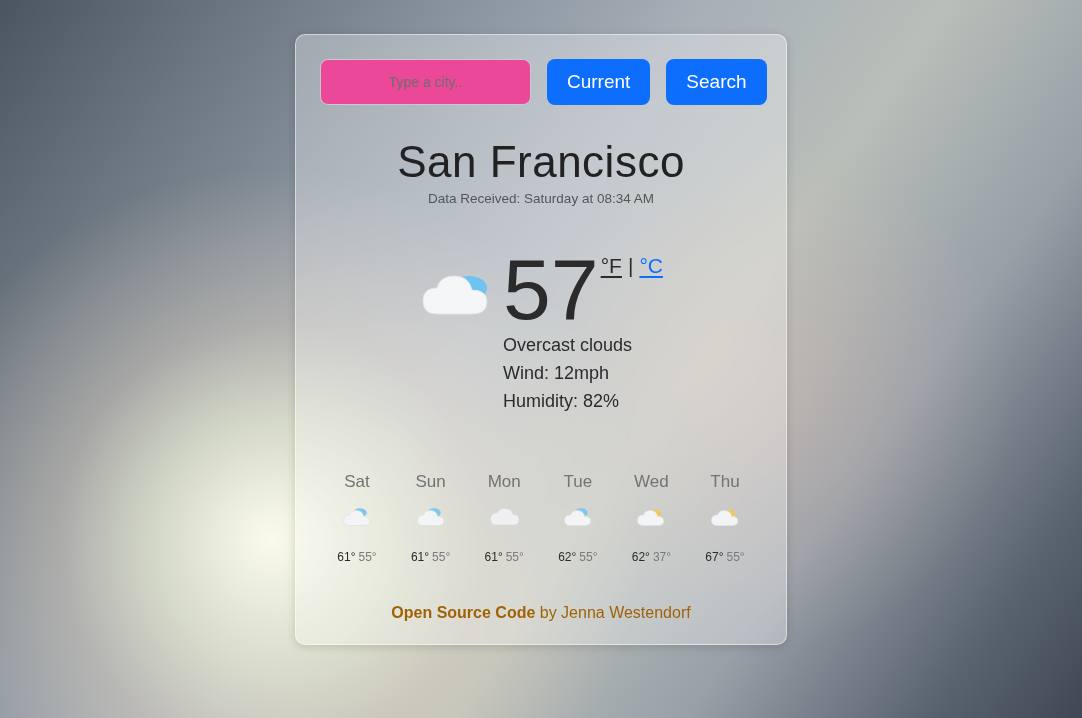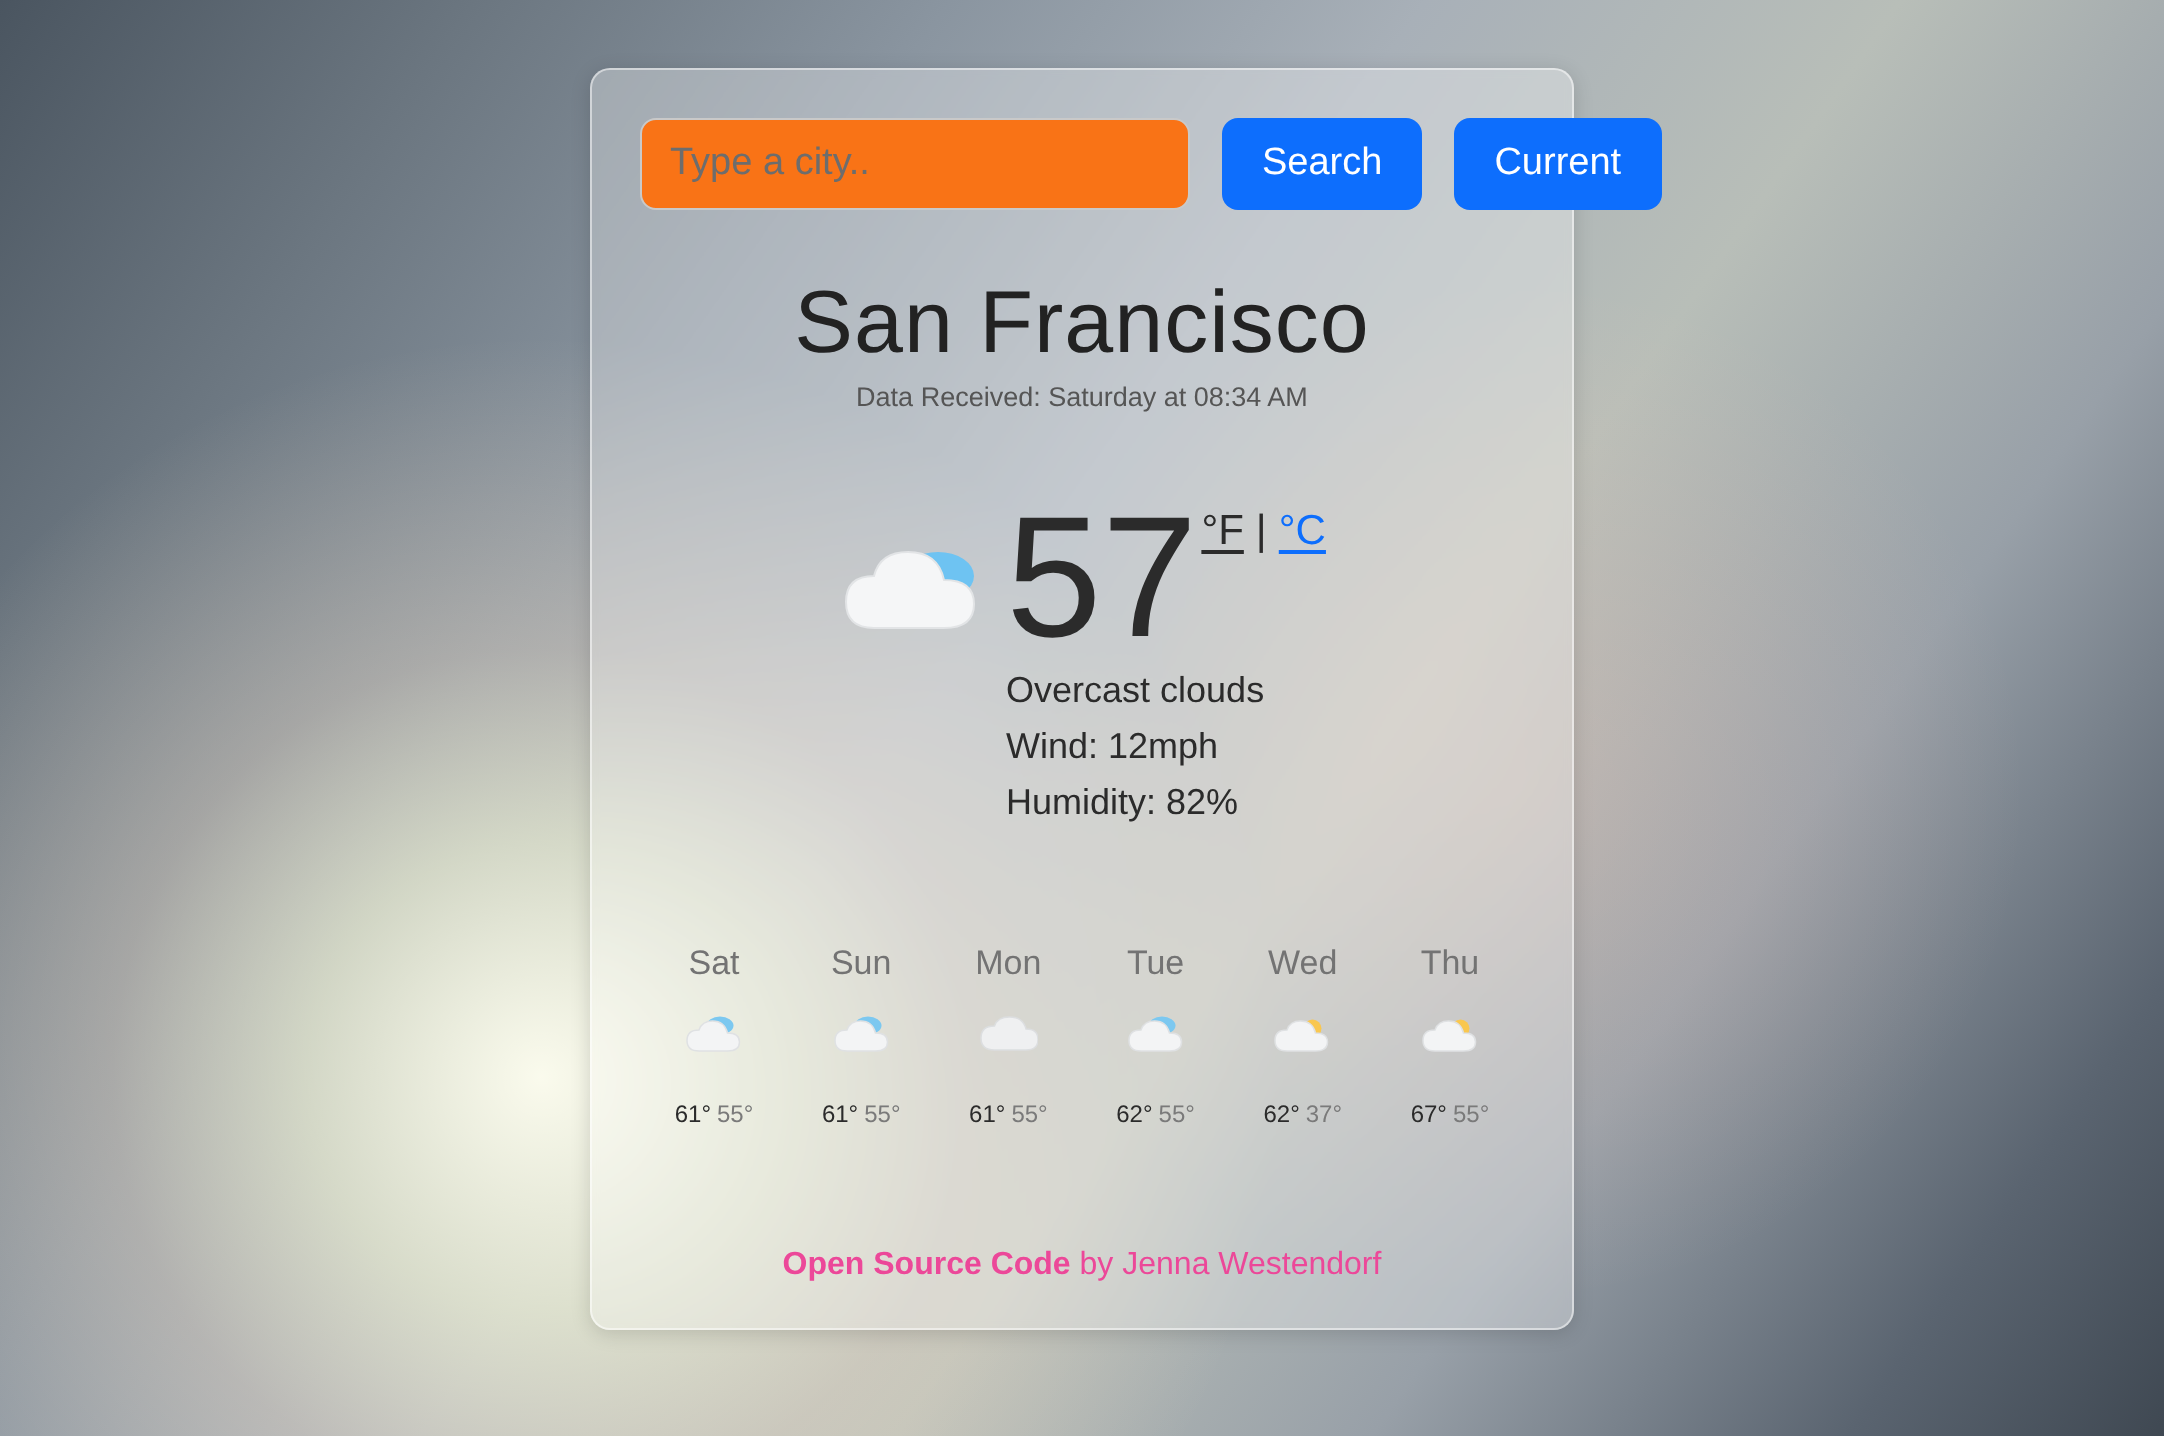--- a/index.html
+++ b/index.html
@@ -25,24 +25,25 @@
     box-shadow: 0 2px 10px rgba(0,0,0,0.15);
     color: #2b2b2b;
   }
   
   .search-row { display: flex; gap: 16px; align-items: center; }
   .city-input {
     flex: 1;
     height: 46px;
     border: 1px solid #c9c9c9;
     border-radius: 8px;
-    background: #f97316;
+    background: #ec4899;
     padding: 0 14px;
-    font-size: 19px;
+    font-size: 14px;
     color: #333;
+    text-align: center;
   }
   .city-input::placeholder { color: #6d6d6d; }
   .btn {
     height: 46px;
     padding: 0 20px;
     border: none;
     border-radius: 8px;
     background: #0d6efd;
     color: #fff;
     font-size: 19px;
@@ -119,36 +120,36 @@
     width: 62px;
   }
   .day-name { font-size: 17px; color: #737373; }
   .day-icon { margin-top: 12px; height: 28px; display:flex; align-items:center; justify-content:center; }
   .day-temps { margin-top: 18px; font-size: 12px; }
   .hi { color: #2b2b2b; }
   .lo { color: #7a7a7a; margin-left: 3px; }
   
   .footer {
     text-align: center;
-    margin-top: 60px;
+    margin-top: 40px;
     font-size: 16px;
-    color: #ec4899;
+    color: #a16207;
   }
   .footer-link { font-weight: 700; text-decoration: none; cursor: pointer; }
   .footer-by { font-weight: 400; }
 </style>
 </head>
 <body>
 
 <div class="card">
 
   <div class="search-row">
     <input class="city-input" type="text" placeholder="Type a city.." style="">
+    <button class="btn">Current</button>
     <button class="btn">Search</button>
-    <button class="btn">Current</button>
   </div>
 
   <h1 class="city-name">San Francisco</h1>
   <div class="data-received">Data Received: Saturday at 08:34 AM</div>
 
   <div class="current">
     <div class="icon-wrap">
       <svg width="84" height="60" viewBox="0 0 84 60">
         <ellipse cx="50" cy="20" rx="18" ry="12" fill="#6ec3f2"></ellipse>
         <ellipse cx="34" cy="24" rx="14" ry="10" fill="#9ad6f7"></ellipse>

